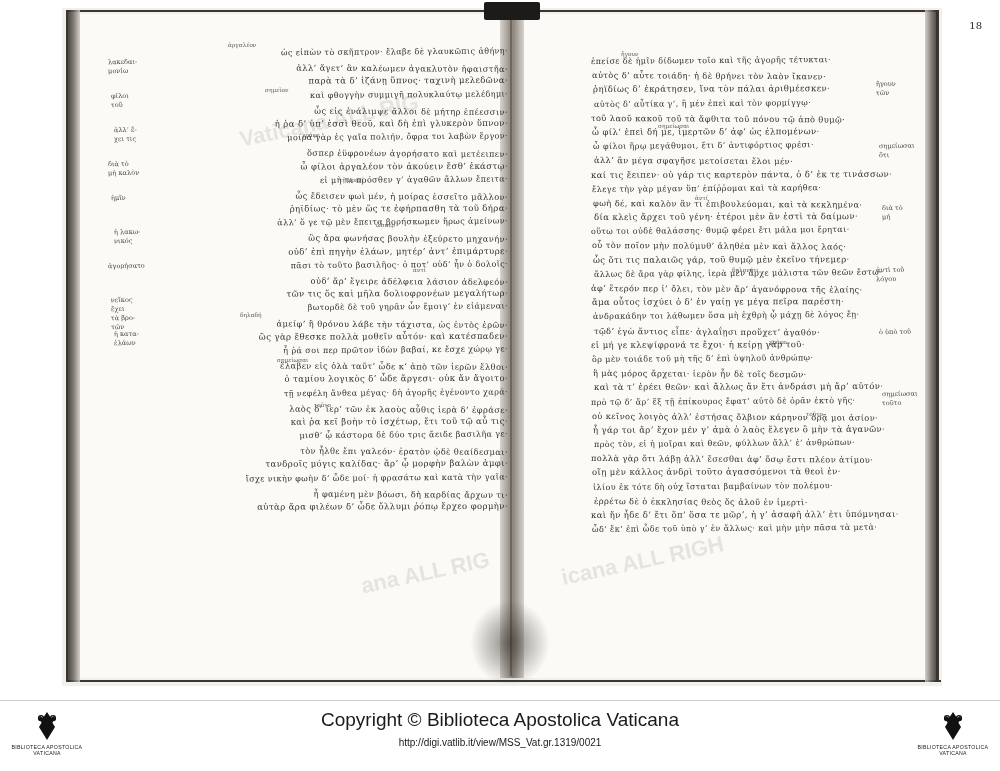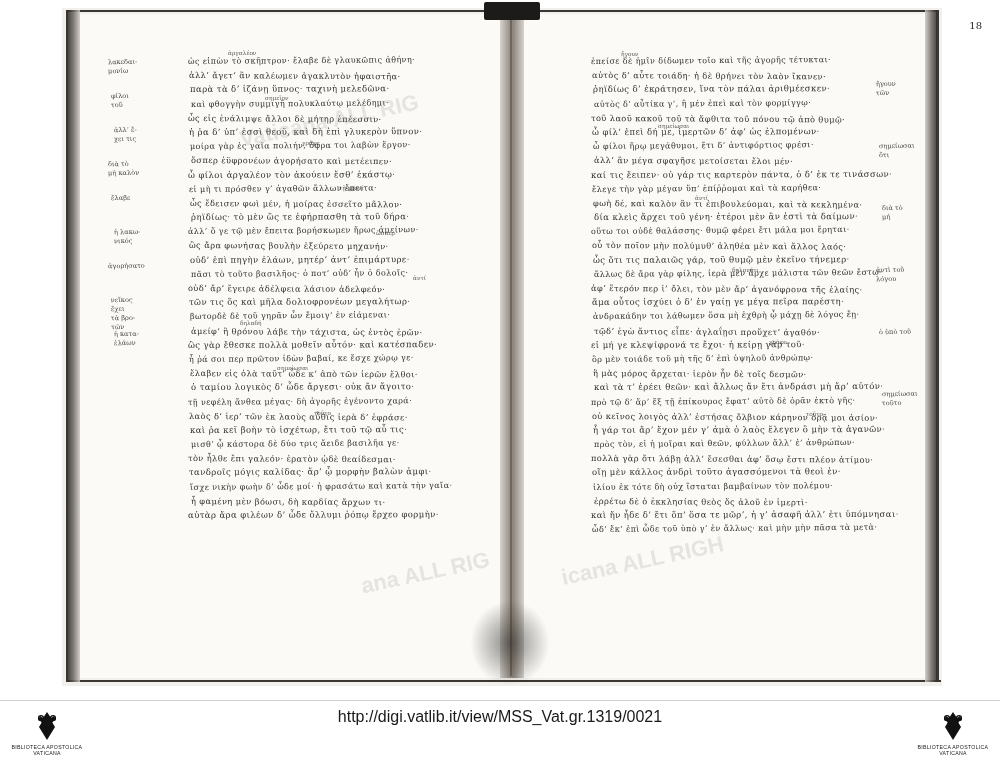--- a/index.html
+++ b/index.html
@@ -217,21 +217,21 @@
     text-align: center;
   }
   #copyright {
     font-family: "Liberation Sans", sans-serif;
     font-size: 19px;
     color: #1a1a1a;
     line-height: 26px;
   }
   #viewer-url {
     font-family: "Liberation Sans", sans-serif;
-    font-size: 16px;
+    font-size: 10px;
     color: #1a1a1a;
     line-height: 20px;
   }
   #powered-by {
     font-family: "Liberation Sans", sans-serif;
     font-size: 12px;
     color: #1a1a1a;
     line-height: 18px;
   }
 </style>
@@ -258,21 +258,21 @@
     <div class="leaf leaf-left"></div>
     <div class="leaf leaf-right"></div>
 
     <div id="gutter"></div>
     <div id="gutter-line"></div>
     <div id="binding-tab"></div>
     <div id="gutter-shadow"></div>
 
     <div id="folio-number">18</div>
 
-    <div class="col" id="left-text" style="left:188px; top:56px; width:320px;">
+    <div class="col" id="left-text" style="left:188px; top:48px; width:320px;text-align:right;">
         <div class="hand-line tilt1" style="margin-left: 0px; font-size: 8px;">ὡς εἰπὼν τὸ σκῆπτρον· ἔλαβε δὲ γλαυκῶπις ἀθήνη·</div>
         <div class="hand-line tilt2" style="margin-left: 1px; font-size: 8.25px;">ἀλλ’ ἄγετ’ ἂν καλέωμεν ἀγακλυτὸν ἡφαιστῆα·</div>
         <div class="hand-line tilt3" style="margin-left: 2px; font-size: 8.5px;">παρὰ τὰ δ’ ἱζάνῃ ὕπνος· ταχινὴ μελεδῶνα·</div>
         <div class="hand-line tilt1" style="margin-left: 3px; font-size: 8px;">καὶ φθογγὴν συμμιγῆ πολυκλαύτῳ μελέδημι·</div>
         <div class="hand-line tilt2" style="margin-left: 0px; font-size: 8.25px;">ὧς εἰς ἐνάλιμψε ἄλλοι δὲ μήτηρ ἐπέεσσιν·</div>
         <div class="hand-line tilt3" style="margin-left: 1px; font-size: 8.5px;">ἡ ῥα δ’ ὑπ’ ἐσσὶ θεοῦ, καὶ δὴ ἐπὶ γλυκερὸν ὕπνον·</div>
         <div class="hand-line tilt1" style="margin-left: 2px; font-size: 8px;">μοίρα γὰρ ἐς γαῖα πολιήν, ὄφρα τοι λαβὼν ἔργον·</div>
         <div class="hand-line tilt2" style="margin-left: 3px; font-size: 8.25px;">ὅσπερ ἐϋφρονέων ἀγορήσατο καὶ μετέειπεν·</div>
         <div class="hand-line tilt3" style="margin-left: 0px; font-size: 8.5px;">ὦ φίλοι ἀργαλέον τὸν ἀκούειν ἔσθ’ ἑκάστῳ·</div>
         <div class="hand-line tilt1" style="margin-left: 1px; font-size: 8px;">εἰ μὴ τι πρόσθεν γ’ ἀγαθῶν ἄλλων ἔπειτα·</div>
@@ -312,21 +312,21 @@
 
     <div class="col" id="left-marg" style="left:108px; top:58px; width:76px;">
         <div class="marg" style="top: 0px; left: 0px; white-space: pre;">λακεδαι-
 μονίω</div>
         <div class="marg" style="top: 34px; left: 3px; white-space: pre;">φίλοι
 τοῦ</div>
         <div class="marg" style="top: 68px; left: 6px; white-space: pre;">ἀλλ’ ἔ-
 χει τις</div>
         <div class="marg" style="top: 102px; left: 0px; white-space: pre;">διὰ τὸ
 μὴ καλὸν</div>
-        <div class="marg" style="top: 136px; left: 3px; white-space: pre;">ἔλαβε</div>
+        <div class="marg" style="top: 136px; left: 3px; white-space: pre;">ἡμῖν</div>
         <div class="marg" style="top: 170px; left: 6px; white-space: pre;">ἡ λακω-
 νικός</div>
         <div class="marg" style="top: 204px; left: 0px; white-space: pre;">ἀγορήσατο</div>
         <div class="marg" style="top: 238px; left: 3px; white-space: pre;">νεῖκος
 ἔχει
 τὰ βρο-
 τῶν</div>
         <div class="marg" style="top: 272px; left: 6px; white-space: pre;">ἡ κατα-
 ἐλάων</div>
       </div>
@@ -401,20 +401,21 @@
         <svg width="34" height="34" viewBox="0 0 34 34">
           <path d="M17 3 L21 9 L24 7 L26 11 L22 13 L25 18 L17 31 L9 18 L12 13 L8 11 L10 7 L13 9 Z" fill="#111111"></path>
           <circle cx="11" cy="9" r="2.4" fill="none" stroke="#111111" stroke-width="1.4"></circle>
           <circle cx="23" cy="9" r="2.4" fill="none" stroke="#111111" stroke-width="1.4"></circle>
           <path d="M11 11 L17 22 M23 11 L17 22" stroke="#111111" stroke-width="1.4" fill="none"></path>
         </svg>
         <div class="seal-text">BIBLIOTECA APOSTOLICA VATICANA</div>
       </div>
 
       <div id="footer-text">
+        <div id="copyright">Copyright © Biblioteca Apostolica Vaticana</div>
         <div id="viewer-url">http://digi.vatlib.it/view/MSS_Vat.gr.1319/0021</div>
       </div>
 
       <div class="seal seal-right">
         <svg width="34" height="34" viewBox="0 0 34 34">
           <path d="M17 3 L21 9 L24 7 L26 11 L22 13 L25 18 L17 31 L9 18 L12 13 L8 11 L10 7 L13 9 Z" fill="#111111"></path>
           <circle cx="11" cy="9" r="2.4" fill="none" stroke="#111111" stroke-width="1.4"></circle>
           <circle cx="23" cy="9" r="2.4" fill="none" stroke="#111111" stroke-width="1.4"></circle>
           <path d="M11 11 L17 22 M23 11 L17 22" stroke="#111111" stroke-width="1.4" fill="none"></path>
         </svg>

